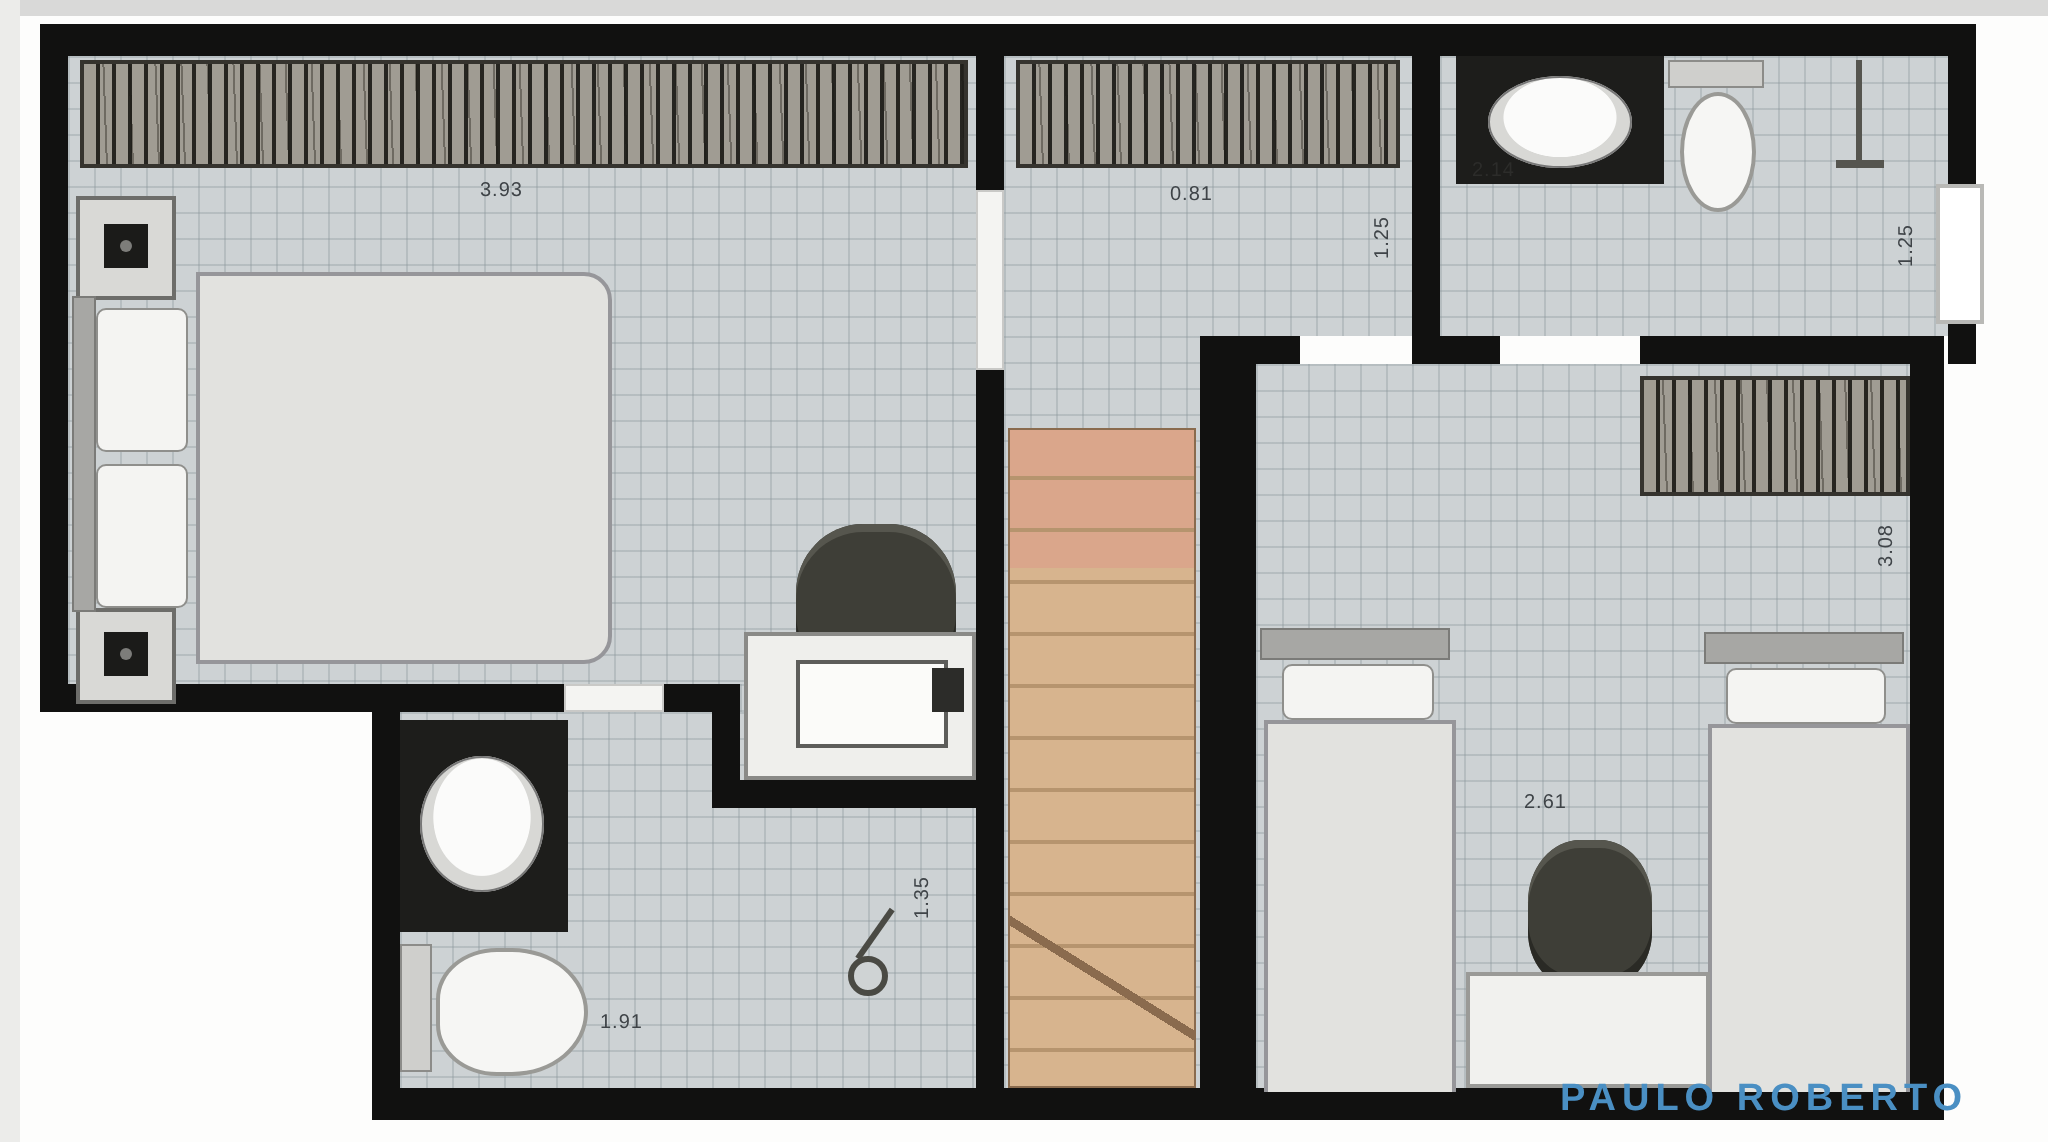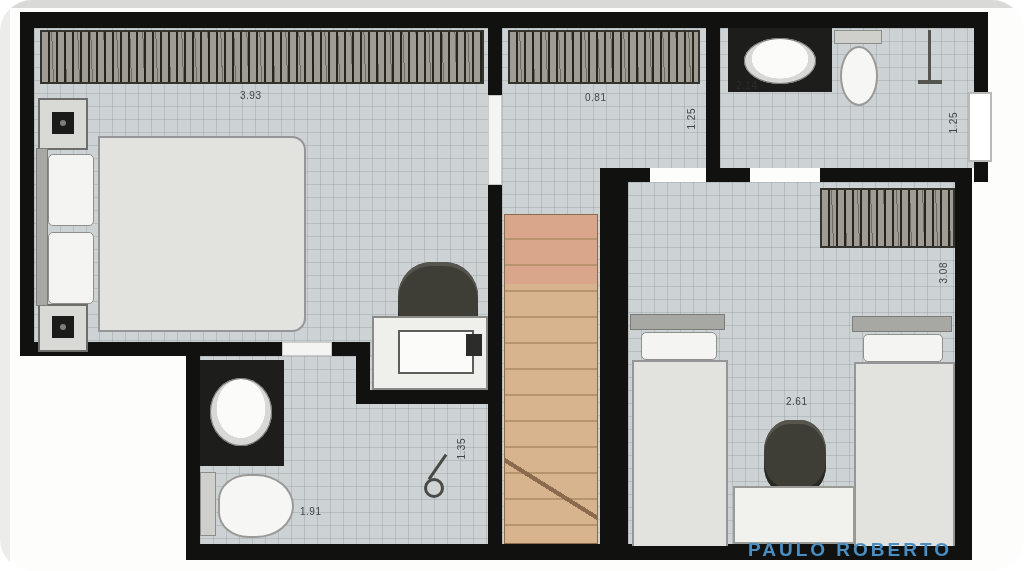--- a/index.html
+++ b/index.html
@@ -2,21 +2,21 @@
 <html style="--logo1: #4a8fc3; --logo2: #1a6ab3;"><head>
 <meta charset="utf-8">
 <style>
   :root{
     --wall:#111110; --floor:#cdd2d4; --grid:rgba(140,150,155,.35);
     --wood:#d7b48e; --wood-line:#b6946e; --dark-furn:#1d1d1b;
     --logo1:#4a8fc3; --logo2:#1a6ab3;
   }
   html,body{margin:0;padding:0;background:#ffffff;}
   .canvas{position:relative;width:1024px;height:571px;background:#fdfdfc;overflow:hidden;
-          font-family:"Liberation Sans",sans-serif;border-radius:32px;}
+          font-family:"Liberation Sans",sans-serif;}
   .frame-top{position:absolute;left:0;top:0;width:1024px;height:8px;background:#d9d9d8;}
   .frame-left{position:absolute;left:0;top:0;width:10px;height:571px;background:#ececea;}
   .wall{position:absolute;background:var(--wall);}
   .floor{position:absolute;background:
       linear-gradient(var(--grid) 1px,transparent 1px),
       linear-gradient(90deg,var(--grid) 1px,transparent 1px),var(--floor);
       background-size:13px 13px;}
   .gap{position:absolute;background:#f4f4f2;box-shadow:inset 0 0 0 1px #c9c9c7;}
   .hatch{position:absolute;background:
       repeating-linear-gradient(90deg,rgba(25,24,20,.9) 0 2px,rgba(0,0,0,0) 2px 8px),
@@ -44,21 +44,21 @@
       linear-gradient(180deg,#daa68b 0 70px,rgba(0,0,0,0) 70px),var(--wood);
       box-shadow:inset 0 0 0 1px #8a6b4e;}
   .stairs::after{content:"";position:absolute;left:0;bottom:0;width:100%;height:110px;
       background:linear-gradient(32deg,rgba(0,0,0,0) 48.5%,#8a6b4e 48.5% 51.5%,rgba(0,0,0,0) 51.5%);}
   .shower-rod{position:absolute;background:#55554f;}
   .shelf{position:absolute;background:#f1f1ee;box-shadow:inset 0 0 0 2px #9a9a97;}
   .shower-head{position:absolute;width:14px;height:14px;border:3px solid #4a4a44;border-radius:50%;background:#cfd3d4;}
   .shower-wand{position:absolute;width:3px;height:30px;background:#4a4a44;transform:rotate(35deg);}
   .window{position:absolute;background:#ffffff;box-shadow:inset 0 0 0 2px #b9b9b6;}
   
-  .logo{position:absolute;right:8px;bottom:12px;width:268px;line-height:1;}
+  .logo{position:absolute;right:8px;bottom:12px;width:268px;text-align:center;line-height:1;}
   .logo .l1{font-size:19px;font-weight:bold;letter-spacing:3px;color:var(--logo1);}
   .logo .l2{font-size:47px;font-weight:bold;letter-spacing:2px;color:var(--logo2);margin-top:2px;}
 </style>
 </head>
 <body>
 
 <div class="canvas">
   <div class="frame-top"></div>
   <div class="frame-left"></div>
 
@@ -122,21 +122,21 @@
   <div class="stairs" style="left:504px;top:214px;width:94px;height:330px;"></div>
 
   <div class="hatch" style="left:820px;top:188px;width:135px;height:60px;"></div>
   <div class="dim v" style="left:938px;top:262px;">3.08</div>
   <div class="headboard" style="left:630px;top:314px;width:95px;height:16px;"></div>
   <div class="bedbase" style="left:632px;top:360px;width:92px;height:184px;border-bottom:none;"></div>
   <div class="pillow" style="left:641px;top:332px;width:74px;height:26px;"></div>
   <div class="headboard" style="left:852px;top:316px;width:100px;height:16px;"></div>
   <div class="bedbase" style="left:854px;top:362px;width:97px;height:182px;border-bottom:none;"></div>
   <div class="pillow" style="left:863px;top:334px;width:78px;height:26px;"></div>
-  <div class="dim" style="left:786px;top:396px;">2.61</div>
+  <div class="dim" style="left:762px;top:396px;">2.61</div>
   <div class="chair" style="left:764px;top:420px;width:62px;height:74px;"></div>
   <div class="shelf" style="left:733px;top:486px;width:122px;height:58px;"></div>
 
   <div class="counter" style="left:200px;top:360px;width:84px;height:106px;"></div>
   <div class="sink" style="left:210px;top:378px;width:62px;height:68px;"></div>
   <div class="toilet-tank" style="left:200px;top:472px;width:16px;height:64px;"></div>
   <div class="toilet-bowl" style="left:218px;top:474px;width:72px;height:60px;border-radius:40% 50% 50% 40%;"></div>
   <div class="shower-head" style="left:424px;top:478px;"></div>
   <div class="shower-wand" style="left:436px;top:452px;"></div>
   <div class="dim" style="left:300px;top:506px;">1.91</div>

